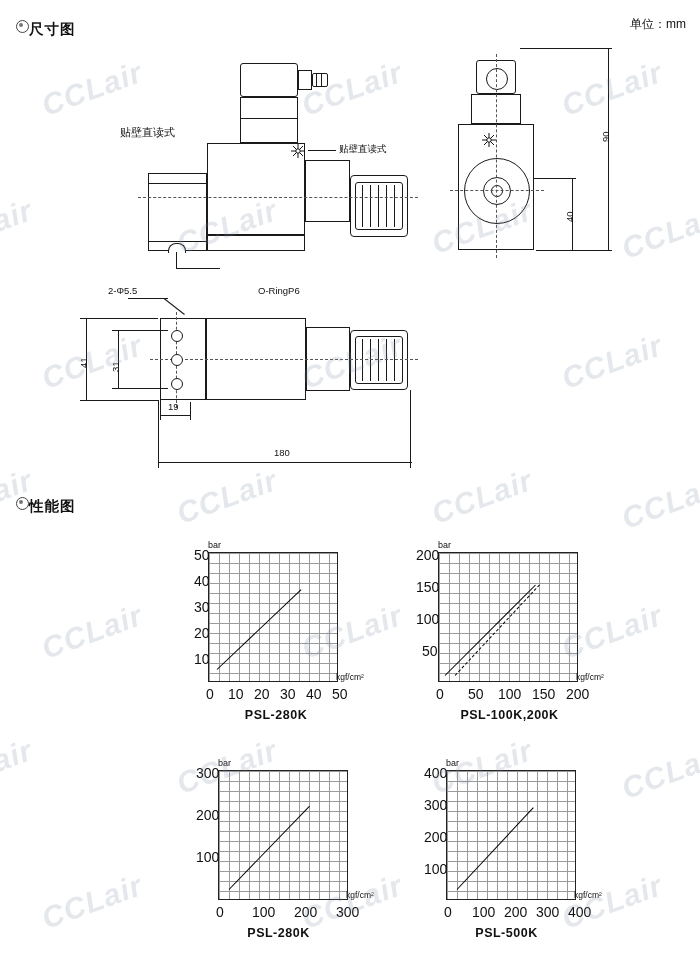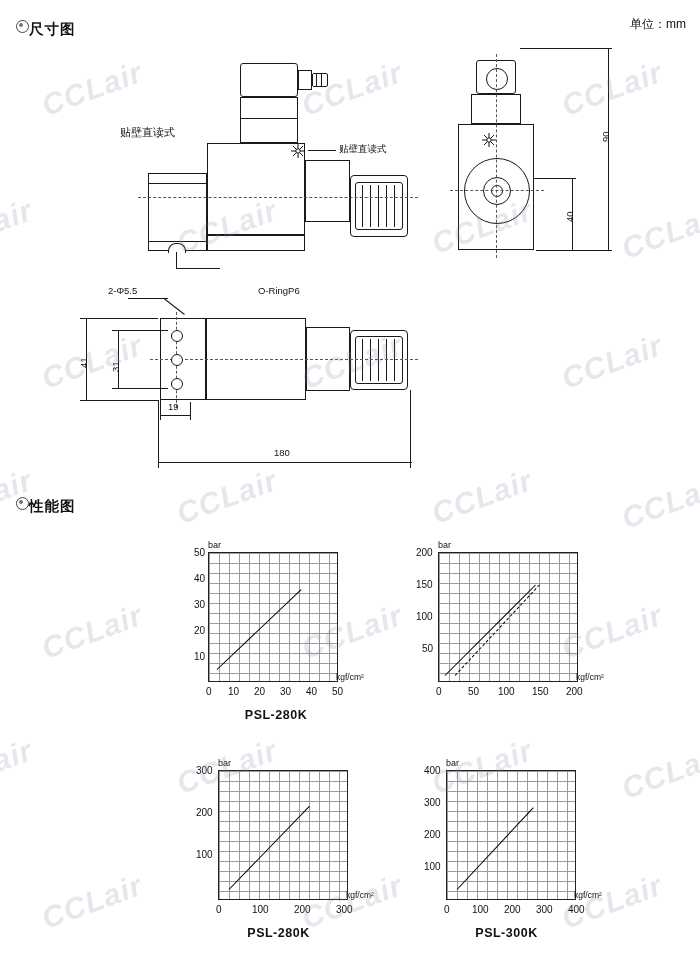--- a/index.html
+++ b/index.html
@@ -94,21 +94,21 @@
   .ax-unit-y {
     position: absolute;
     font-size: 9px;
   }
   .ax-unit-x {
     position: absolute;
     font-size: 8.5px;
   }
   .tick-lbl {
     position: absolute;
-    font-size: 10px;
+    font-size: 14px;
     color: #111;
     white-space: nowrap;
   }
   .chart-caption {
     position: absolute;
     font-size: 12.5px;
     font-weight: bold;
     text-align: center;
     letter-spacing: 0.5px;
   }
@@ -298,20 +298,21 @@
   <span class="tick-lbl" style="left:-8px; top:7px;">200</span>
   <span class="tick-lbl" style="left:-8px; top:39px;">150</span>
   <span class="tick-lbl" style="left:-8px; top:71px;">100</span>
   <span class="tick-lbl" style="left:-2px; top:103px;">50</span>
   <span class="tick-lbl" style="left:12px; top:146px;">0</span>
   <span class="tick-lbl" style="left:44px; top:146px;">50</span>
   <span class="tick-lbl" style="left:74px; top:146px;">100</span>
   <span class="tick-lbl" style="left:108px; top:146px;">150</span>
   <span class="tick-lbl" style="left:142px; top:146px;">200</span>
   <span class="ax-unit-x" style="left:152px; top:132px;">kgf/cm²</span>
+  <div class="chart-caption" style="left:-12px; top:168px; width:195px;">PSL-100K,200K</div>
 </div>
 
 <div class="chart-block" style="left:196px; top:758px; width:160px; height:190px;">
   <span class="ax-unit-y" style="left:22px; top:0px;">bar</span>
   <div class="chart-plot" style="left:22px; top:12px; width:130px; height:130px;">
     <div class="chart-line" style="left:10px; top:118px; width:116px; transform:rotate(-46deg);"></div>
   </div>
   <span class="tick-lbl" style="left:0px; top:7px;">300</span>
   <span class="tick-lbl" style="left:0px; top:49px;">200</span>
   <span class="tick-lbl" style="left:0px; top:91px;">100</span>
@@ -331,21 +332,21 @@
   <span class="tick-lbl" style="left:0px; top:7px;">400</span>
   <span class="tick-lbl" style="left:0px; top:39px;">300</span>
   <span class="tick-lbl" style="left:0px; top:71px;">200</span>
   <span class="tick-lbl" style="left:0px; top:103px;">100</span>
   <span class="tick-lbl" style="left:20px; top:146px;">0</span>
   <span class="tick-lbl" style="left:48px; top:146px;">100</span>
   <span class="tick-lbl" style="left:80px; top:146px;">200</span>
   <span class="tick-lbl" style="left:112px; top:146px;">300</span>
   <span class="tick-lbl" style="left:144px; top:146px;">400</span>
   <span class="ax-unit-x" style="left:150px; top:132px;">kgf/cm²</span>
-  <div class="chart-caption" style="left:-10px; top:168px; width:185px;">PSL-300K</div>
+  <div class="chart-caption" style="left:-10px; top:168px; width:185px;">PSL-500K</div>
 </div>
 
 <div class="wm-layer">
   <span class="wm" style="left:40px; top:72px;">CCLair</span>
   <span class="wm" style="left:300px; top:72px;">CCLair</span>
   <span class="wm" style="left:560px; top:72px;">CCLair</span>
   <span class="wm" style="left:-70px; top:210px;">CCLair</span>
   <span class="wm" style="left:175px; top:210px;">CCLair</span>
   <span class="wm" style="left:430px; top:210px;">CCLair</span>
   <span class="wm" style="left:620px; top:215px;">CCLair</span>

